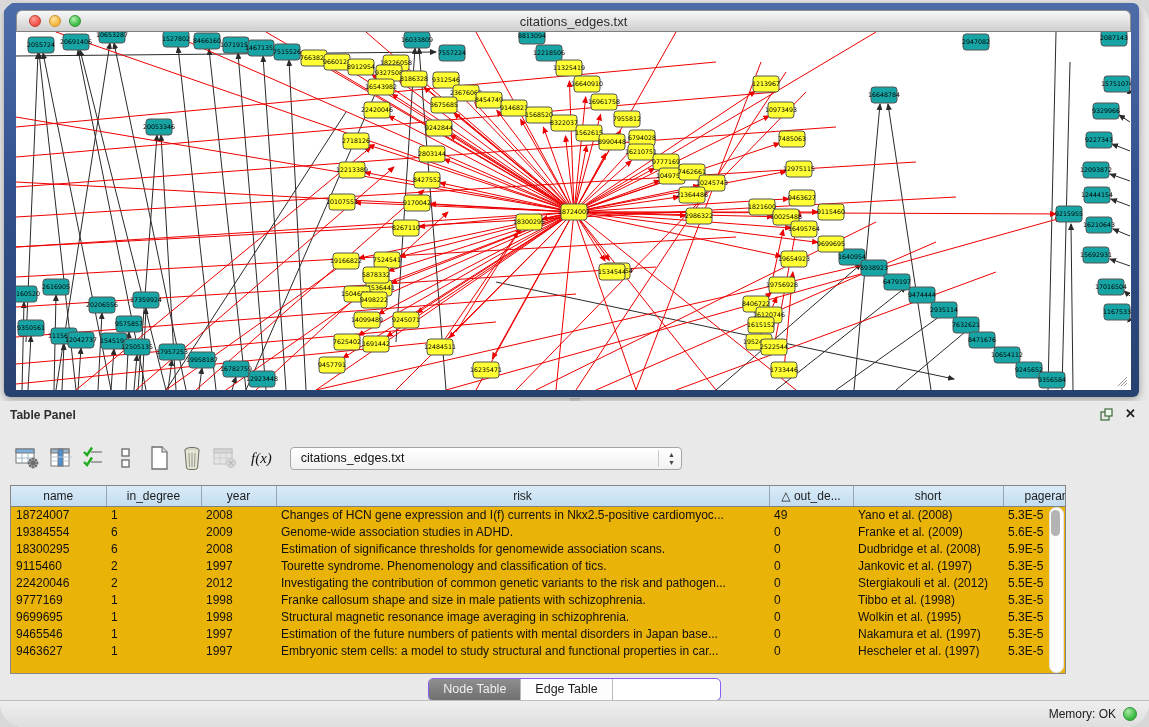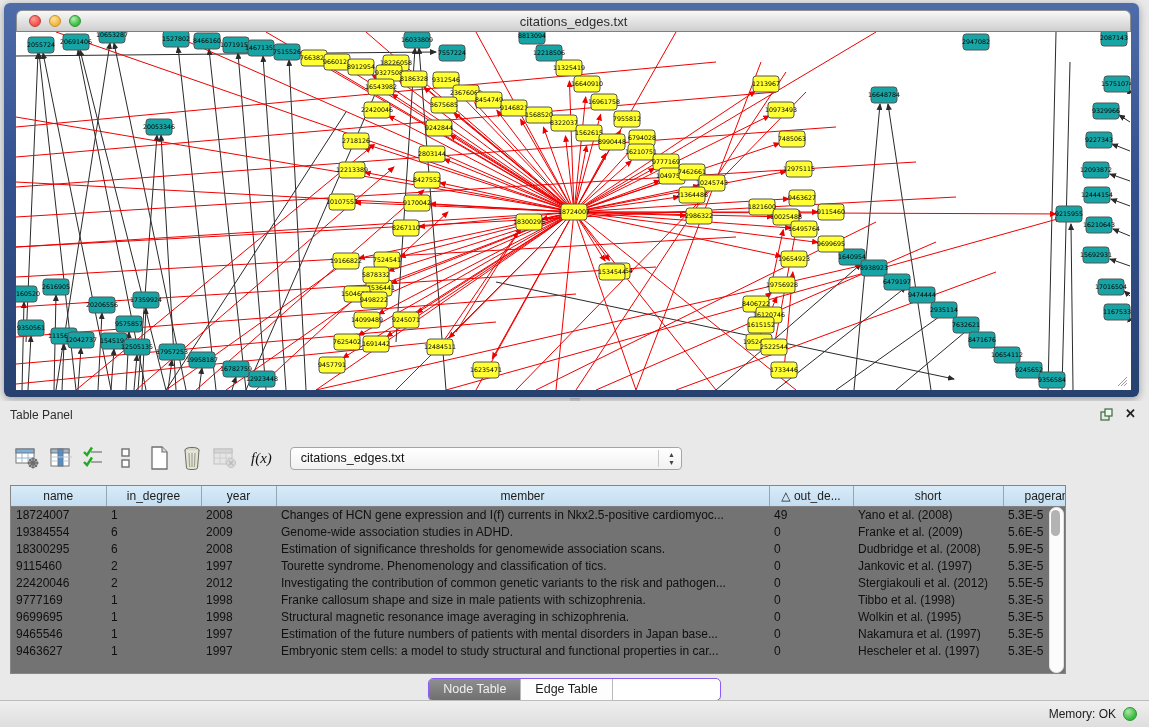--- a/index.html
+++ b/index.html
@@ -1,17 +1,17 @@
 <!DOCTYPE html>
 <html><head>
 <meta charset="utf-8">
 <style>
   html,body{margin:0;padding:0;}
   body{background:#d8d8d8;font-family:"Liberation Sans",sans-serif;}
-  .screen{position:relative;width:1149px;height:727px;background:#e9e9e9;overflow:hidden;}
+  .screen{position:relative;width:1149px;height:727px;background:#e9e9e9;overflow:hidden;border-radius:24px;}
 
   
   .network-window{position:absolute;left:4px;top:3px;width:1135px;height:394px;
     background:linear-gradient(180deg,#4d6ca8 0%,#33518f 45%,#27416f 100%);
     border-radius:6px;box-shadow:0 2px 8px rgba(0,0,0,.35);}
   .titlebar{position:absolute;left:12px;top:7px;width:1115px;height:22px;box-sizing:border-box;
     background:linear-gradient(#f8f8f8,#cfcfcf);border:1px solid #8f8f8f;border-bottom-color:#7f7f7f;
     border-radius:6px 6px 0 0;}
   .title-text{position:absolute;left:0;right:0;top:3px;text-align:center;font-size:13px;color:#2e2e2e;}
   .traffic{position:absolute;left:12px;top:4px;display:flex;gap:8px;}
@@ -22,36 +22,36 @@
   .net-canvas{position:absolute;left:12px;top:29px;width:1115px;height:358px;background:#fff;overflow:hidden;}
   .resize-grip{position:absolute;right:3px;bottom:3px;width:12px;height:12px;}
 
   
   .splitter{position:absolute;left:0;top:396px;width:1149px;height:5px;}
   .splitter .handle{position:absolute;left:570px;top:1px;width:10px;height:4px;opacity:.7;}
 
   
   .table-panel{position:absolute;left:0;top:401px;width:1149px;height:299px;background:#e9e9e9;}
   .panel-header{position:absolute;left:0;top:0;width:100%;height:28px;}
-  .panel-title{position:absolute;left:10px;top:7px;font-size:12px;color:#2e2e2e;}
+  .panel-title{position:absolute;left:10px;top:7px;font-size:12px;color:#2e2e2e;font-weight:bold;}
   .panel-float{position:absolute;right:36px;top:7px;width:13px;height:13px;cursor:pointer;}
   .panel-close{position:absolute;right:13px;top:5px;font-size:13px;font-weight:bold;color:#222;cursor:pointer;}
 
   .toolbar{position:absolute;left:12px;top:42px;height:30px;display:flex;align-items:center;}
   .tool{width:30px;height:26px;display:flex;align-items:center;justify-content:center;margin-right:3px;}
   .tool.disabled{opacity:.5;}
   .fx{font-family:"Liberation Serif",serif;font-style:italic;font-size:15px;color:#111;margin:0 6px 0 8px;}
   .combo{position:relative;margin-left:12px;width:392px;height:23px;box-sizing:border-box;
     background:linear-gradient(#ffffff,#f1f1f1);border:1px solid #a5a5a5;border-radius:4px;
     font-size:12.5px;color:#111;line-height:21px;padding-left:10px;}
   .combo .arrows{position:absolute;right:6px;top:3px;font-size:7px;line-height:8px;color:#444;text-align:center;}
   .combo .sep{position:absolute;right:22px;top:2px;bottom:2px;width:1px;background:#c9c9c9;}
 
   .table-area{position:absolute;left:10px;top:84px;width:1056px;height:189px;box-sizing:border-box;
-    background:#737373;border:1px solid #868686;overflow:hidden;}
+    background:#eab308;border:1px solid #868686;overflow:hidden;}
   table.grid{border-collapse:collapse;table-layout:fixed;width:1085px;}
   table.grid th{height:20px;box-sizing:border-box;background:linear-gradient(#d9ebf8,#c3ddf0);
     border-right:1px solid #93a8b6;border-bottom:1px solid #808080;
     font-size:12px;font-weight:normal;color:#1c1c1c;text-align:center;overflow:hidden;white-space:nowrap;}
   table.grid td{height:17px;box-sizing:border-box;padding:0 5px;font-size:12px;color:#101010;
     overflow:hidden;white-space:nowrap;text-overflow:clip;}
   .vscroll{position:absolute;right:1px;top:21px;width:13px;height:164px;background:#fcfcfc;
     border:1px solid #e2e2e2;border-radius:7px;}
   .vthumb{position:absolute;left:1px;top:2px;width:9px;height:26px;background:#b3b3b3;border-radius:5px;}
 
@@ -855,21 +855,21 @@
           <col style="width:493px">
             <col style="width:84px">
             <col style="width:150px">
             <col style="width:93px">
         </colgroup>
         <thead>
             <tr id="grid-head">
               <th>name</th>
               <th>in_degree</th>
               <th>year</th>
-              <th>member</th>
+              <th>risk</th>
               <th>△ out_de...</th>
               <th>short</th>
               <th>pagerank</th>
             </tr>
           </thead>
         <tbody id="grid-body">
             <tr>
               <td>18724007</td>
               <td>1</td>
               <td>2008</td>

